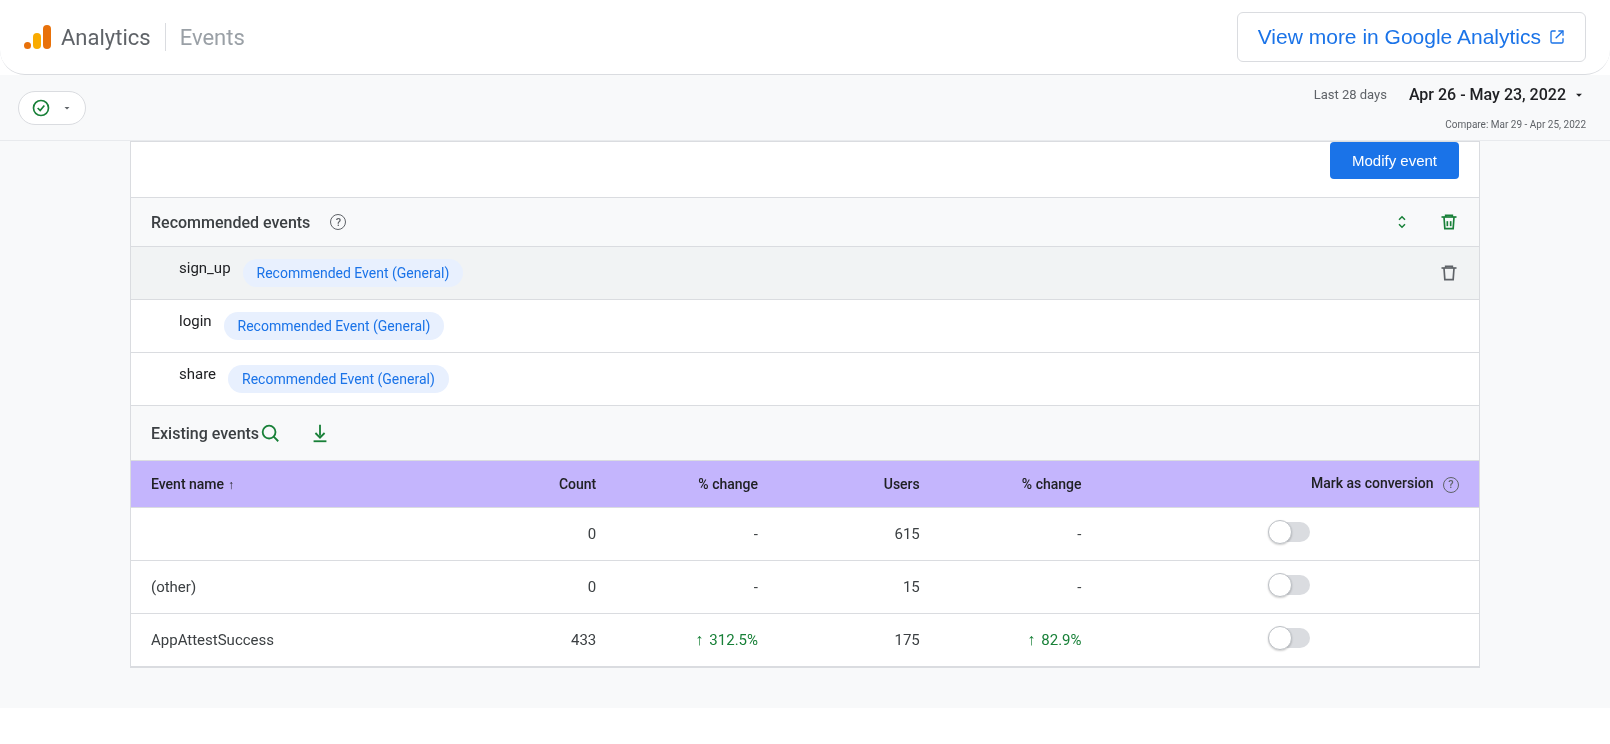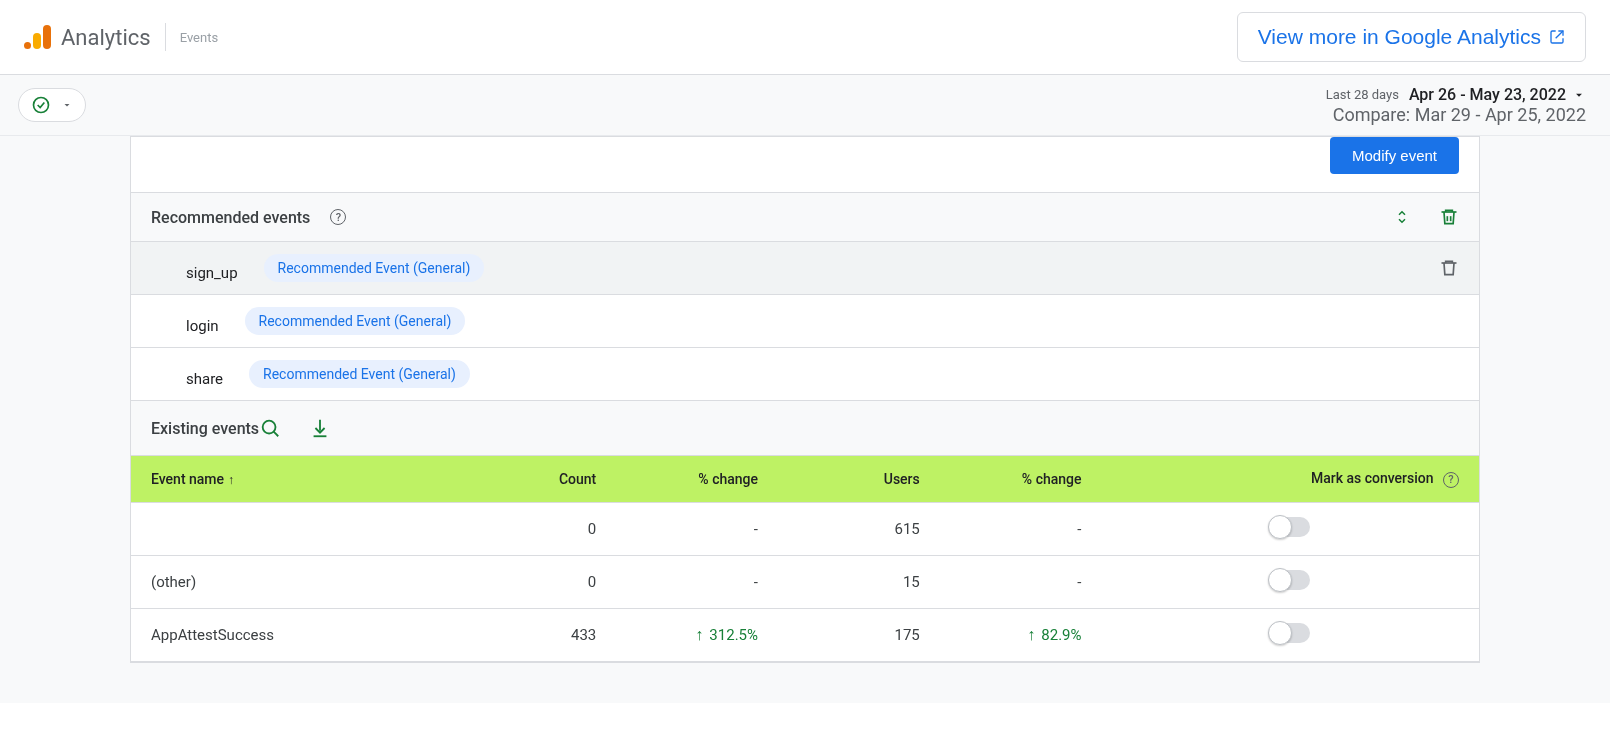--- a/index.html
+++ b/index.html
@@ -10,20 +10,21 @@
     color: #202124;
     font-size: 14px;
   }
   .topbar {
     display: flex;
     align-items: center;
     justify-content: space-between;
     padding: 12px 24px;
     border-bottom: 1px solid #dadce0;
     background: #fff;
+    border-radius: 25px;
   }
   .topbar-left {
     display: flex;
     align-items: center;
     gap: 14px;
   }
   .logo-wrap {
     display: flex;
     align-items: center;
     gap: 10px;
@@ -42,21 +43,21 @@
   .ga-logo .bar2 {
     width: 8px; height: 24px; border-radius: 4px; background:#e8710a;
   }
   .brand {
     font-size: 22px; color:#5f6368; font-weight:400;
   }
   .divider-v {
     width:1px; height: 28px; background:#dadce0;
   }
   .page-name {
-    font-size: 13px; color:#9aa0a6;
+    font-size: 22px; color:#9aa0a6;
   }
   .view-more-btn {
     border:1px solid #dadce0;
     color:#1a73e8;
     background:#fff;
     padding:12px 20px;
     border-radius:6px;
     font-size:21px;
     font-weight:500;
     display:flex;
@@ -72,24 +73,24 @@
     justify-content:space-between;
     padding: 10px 24px 10px 18px;
   }
   .status-chip {
     display:flex; align-items:center; gap:10px;
     border:1px solid #dadce0; border-radius:999px;
     padding:6px 12px; background:#fff;
     cursor:pointer;
   }
   .date-block { text-align:right; }
-  .date-top { display:flex; align-items:center; gap:10px; justify-content:flex-end;padding-left:17px;}
+  .date-top { display:flex; align-items:center; gap:22px; justify-content:flex-end;padding-left:17px;}
   .muted { color:#5f6368; font-size:13px;}
   .date-range { font-size:16px; color:#202124; font-weight:500; display:flex; align-items:center; gap:6px;}
-  .compare { color:#5f6368; font-size:18px; margin-top:0;}
+  .compare { color:#5f6368; font-size:10px; margin-top:15px;}
   .content {
     background:#f8f9fa;
     padding: 0 0 40px 0;
   }
   .card {
     background:#fff;
     border:1px solid #dadce0;
     border-radius:0;
     margin: 0 auto;
     width: calc(100% - 260px);
@@ -116,39 +117,39 @@
     font-size:11px; color:#5f6368;
   }
   .section-icons { display:flex; gap:28px; }
   .icon-btn { cursor:pointer; display:flex; align-items:center; justify-content:center;}
   .rec-row {
     display:flex; align-items:center; justify-content:space-between;
     padding:12px 20px 12px 48px; border-top:1px solid #dadce0;
     background:#fff;
   }
   .rec-row.shaded { background:#f1f3f4; }
-  .rec-left { display:flex; align-items:flex-end; gap:26px;margin-left:7px;}
+  .rec-left { display:flex; align-items:flex-start; gap:12px;}
   .rec-name { font-size:15px; color:#202124;}
   .badge {
     background:#e8f0fe; color:#1a73e8; border-radius:999px;
     padding:6px 14px; font-size:14px;
   }
   .trash { color:#5f6368;}
   .existing-header {
     display:flex; align-items:center; justify-content:flex-start;
     padding:16px 20px; border-top:1px solid #dadce0;
     background:#f8f9fa;
   }
   .table {
     width:100%; border-collapse:collapse;
   }
   .table th {
     text-align:left; font-weight:500; font-size:14px; color:#202124;
     padding:14px 20px; border-top:1px solid #dadce0; border-bottom:1px solid #dadce0;
-    background:#bef264;
+    background:#c4b5fd;
   }
   .table th.right, .table td.right { text-align:right; }
   .table th.center, .table td.center { text-align:center; }
   .table td {
     padding:14px 20px; border-bottom:1px solid #dadce0; font-size:15px; color:#3c4043;
     background:#fff;
   }
   .change-pos { color:#188038; display:inline-flex; align-items:center; gap:6px; justify-content:flex-end;}
   .arrow { font-size:16px; }
   .toggle {

